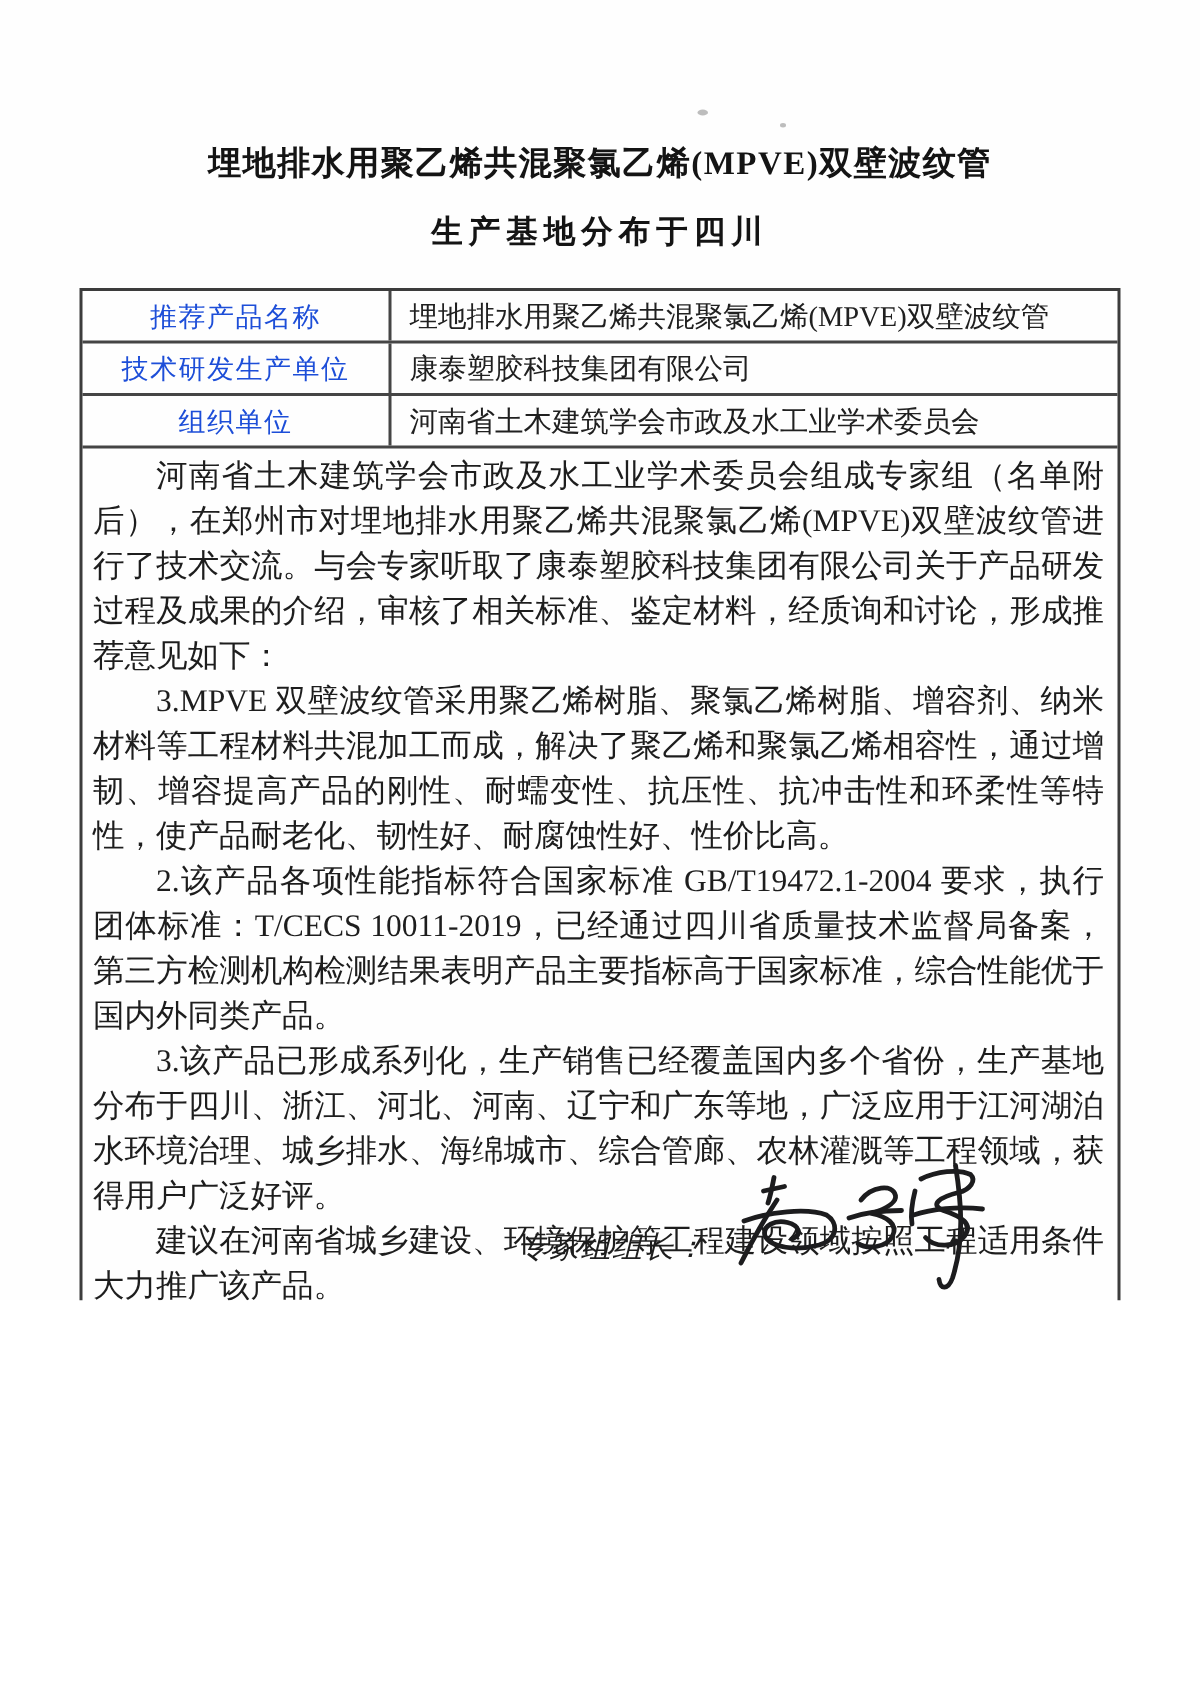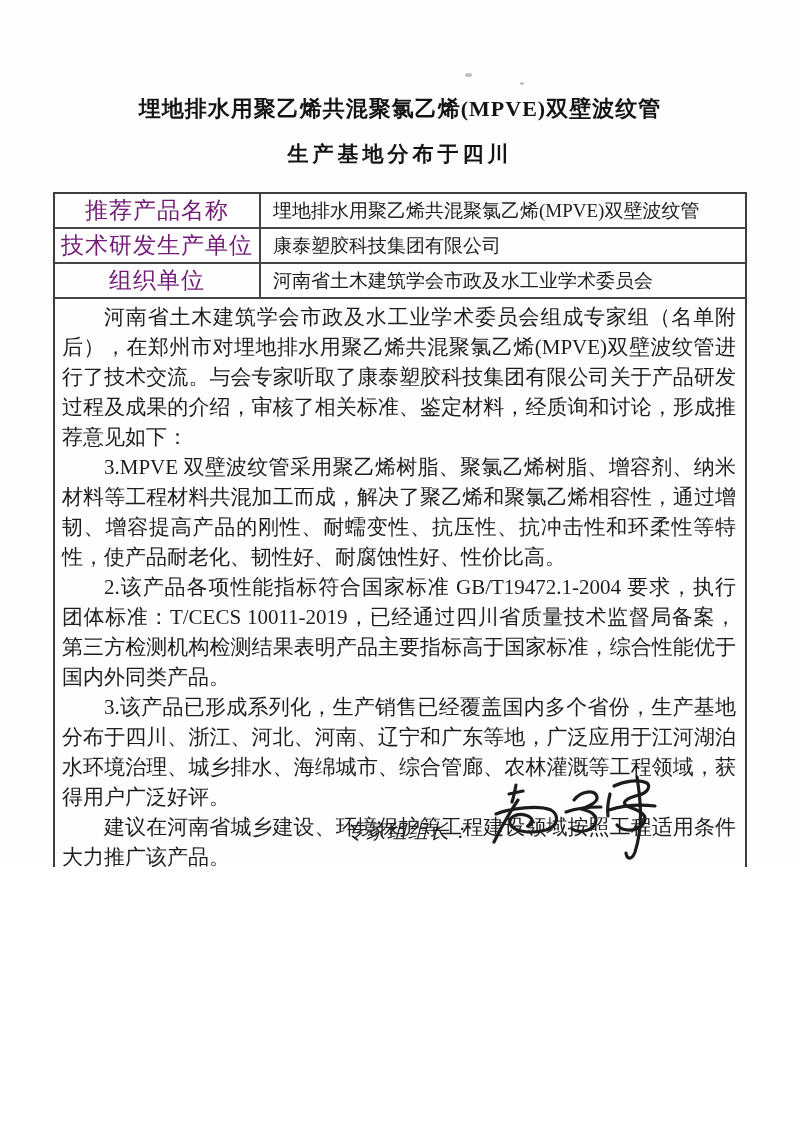--- a/index.html
+++ b/index.html
@@ -30,21 +30,21 @@
   }
   .info-row{
     display:flex;height:33px;
     border-bottom:2px solid #454545;
     align-items:stretch;
   }
   .info-label{
     width:204px;flex:0 0 204px;
     border-right:2px solid #454545;
     display:flex;align-items:center;justify-content:center;
-    font-size:23px;color:#701a75;letter-spacing:1px;
+    font-size:18px;color:#1d4ed8;letter-spacing:1px;
   }
   .info-value{
     flex:1;display:flex;align-items:center;
     padding-left:12px;font-size:19px;color:#202020;
   }
   .body-text{
     padding:3px 9px 0 7px;
     font-size:21px;line-height:30px;
     text-align:justify;color:#1d1d1d;
   }

